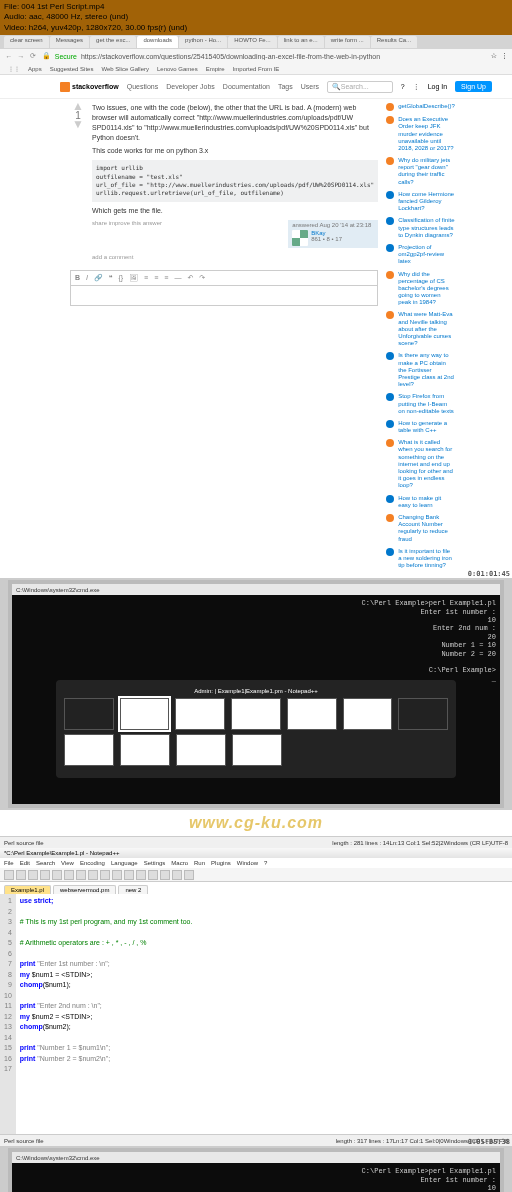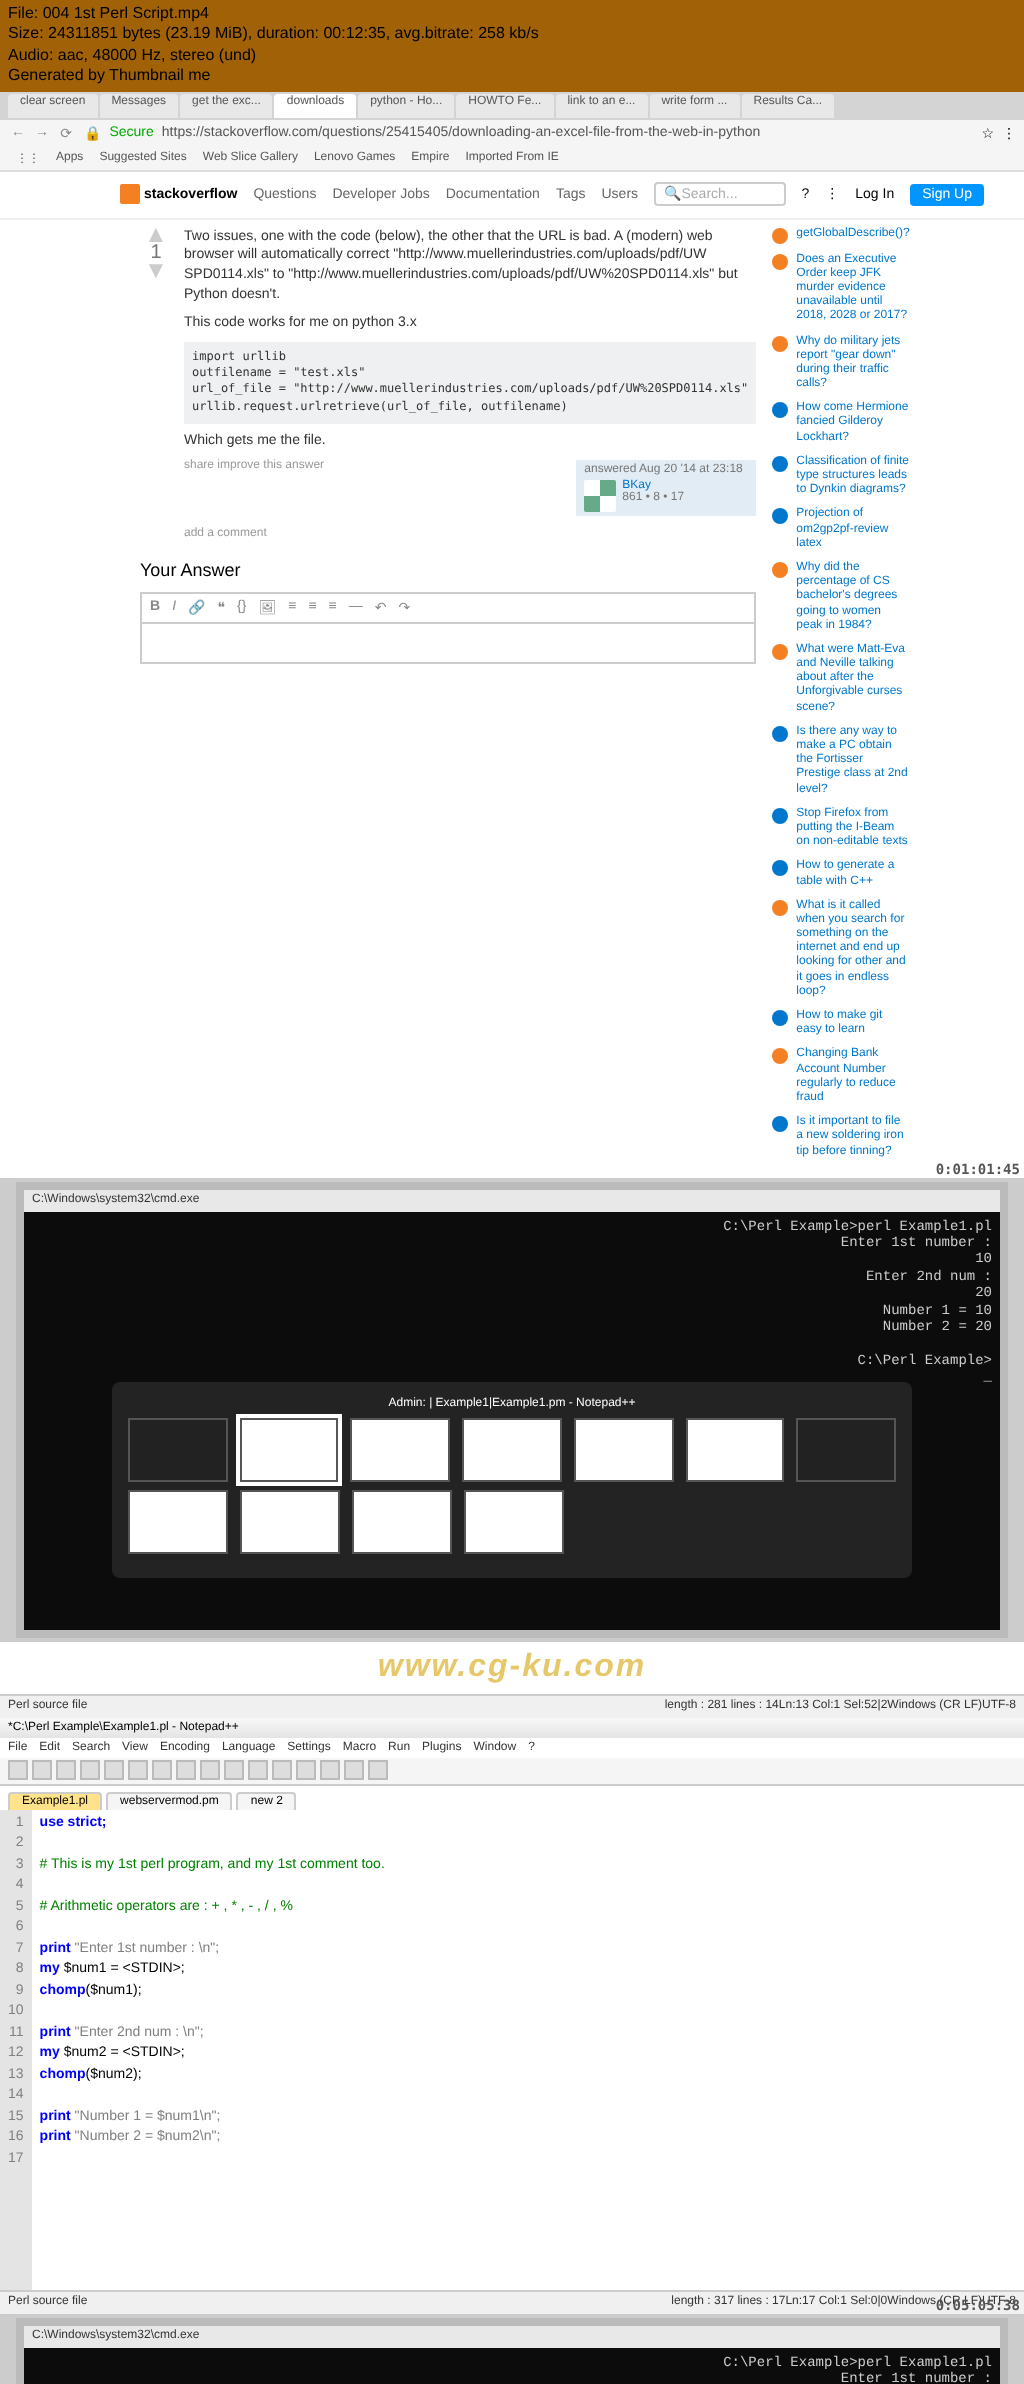--- a/index.html
+++ b/index.html
@@ -86,23 +86,22 @@
 .code-area .str { color: #808080; }
 .npp-status { background: #f0f0f0; border-top: 1px solid #ccc; height: 12px; display: flex; align-items: center; font-size: 6px; padding: 0 4px; color: #333; }
 .npp-status span:first-child { flex: 1; }
 
 </style>
 </head>
 <body>
 
 <div class="meta-block">
   <div>File: 004 1st Perl Script.mp4</div>
-  <div>Size: 24311851 bytes (23.19 MiB), duration: 00:12:35, avg.bitrate: 258 kb/s</div>
   <div>Audio: aac, 48000 Hz, stereo (und)</div>
-  <div>Generated by Thumbnail me</div>
+  <div>Video: h264, yuv420p, 1280x720, 30.00 fps(r) (und)</div>
 </div>
 
 <div class="browser" style="position:relative;">
   <div class="browser-tabs">
     <span class="tab">clear screen</span>
     <span class="tab">Messages</span>
     <span class="tab">get the exc...</span>
     <span class="tab active">downloads</span>
     <span class="tab">python - Ho...</span>
     <span class="tab">HOWTO Fe...</span>
@@ -178,21 +177,20 @@
             <div class="avatar"></div>
             <div>
               <div style="color:#07c">BKay</div>
               <div style="color:#777">861 • 8 • 17</div>
             </div>
           </div>
         </div>
       </div>
       <div style="margin-left:22px;color:#999;font-size:6px">add a comment</div>
       <div class="your-answer">
-        <h3>Your Answer</h3>
         <div class="editor-toolbar">
           <b>B</b>
           <i>I</i>
           <span>🔗</span>
           <span>❝</span>
           <span>{}</span>
           <span>🖼</span>
           <span>≡</span>
           <span>≡</span>
           <span>≡</span>

